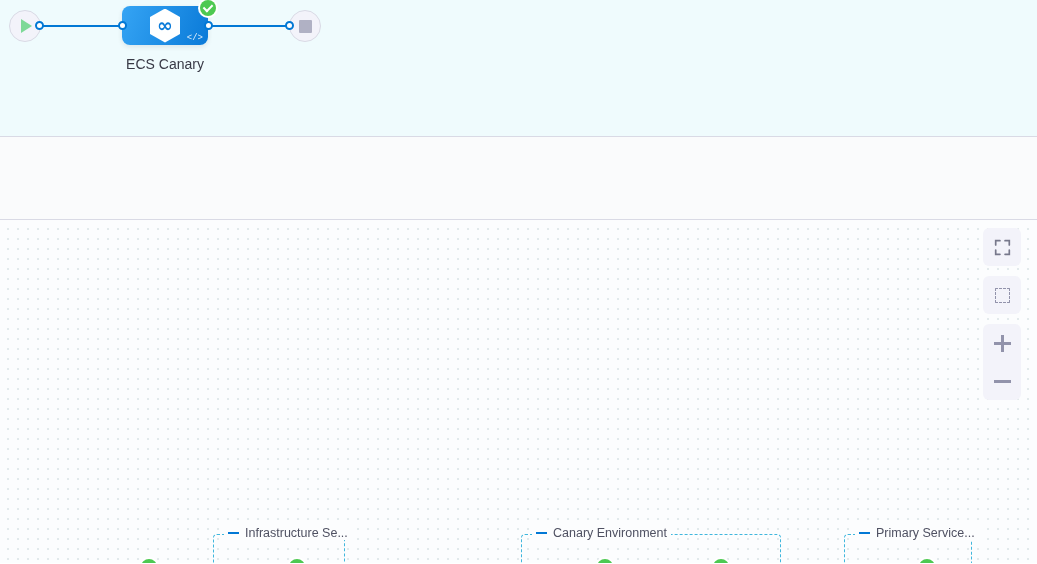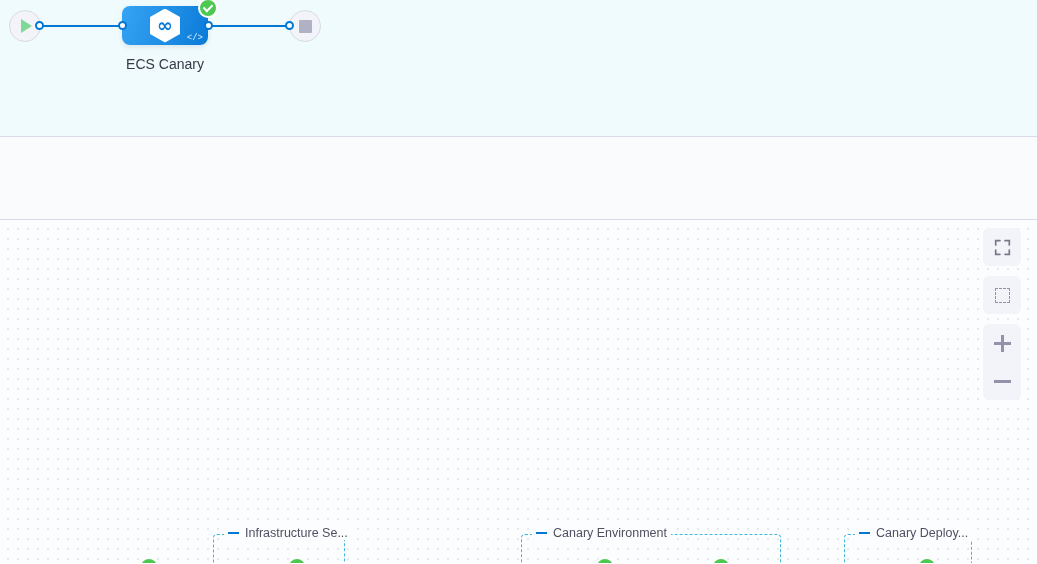--- a/index.html
+++ b/index.html
@@ -255,21 +255,21 @@
   <div class="group-box" style="left:521px; top:314px; width:260px; height:158px;">
     <div class="group-label">
       <span class="collapse-dash"></span>
       <span>Canary Environment</span>
     </div>
   </div>
 
   <div class="group-box" style="left:844px; top:314px; width:128px; height:158px;">
     <div class="group-label">
       <span class="collapse-dash"></span>
-      <span>Canary Deploy...</span>
+      <span>Primary Service...</span>
     </div>
   </div>
 
   <div class="status-ok" style="left:141px; top:339px;"></div>
 
   <div class="status-ok" style="left:289px; top:339px;"></div>
 
   <div class="status-ok" style="left:597px; top:339px;"></div>
 
   <div class="status-ok" style="left:713px; top:339px;"></div>

